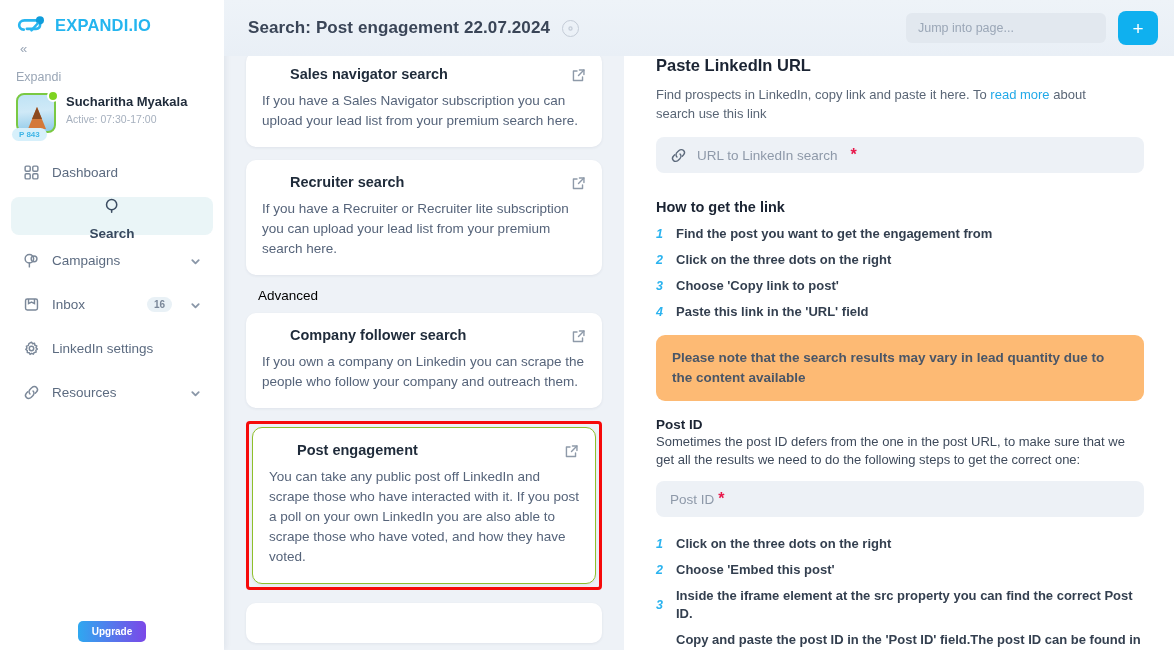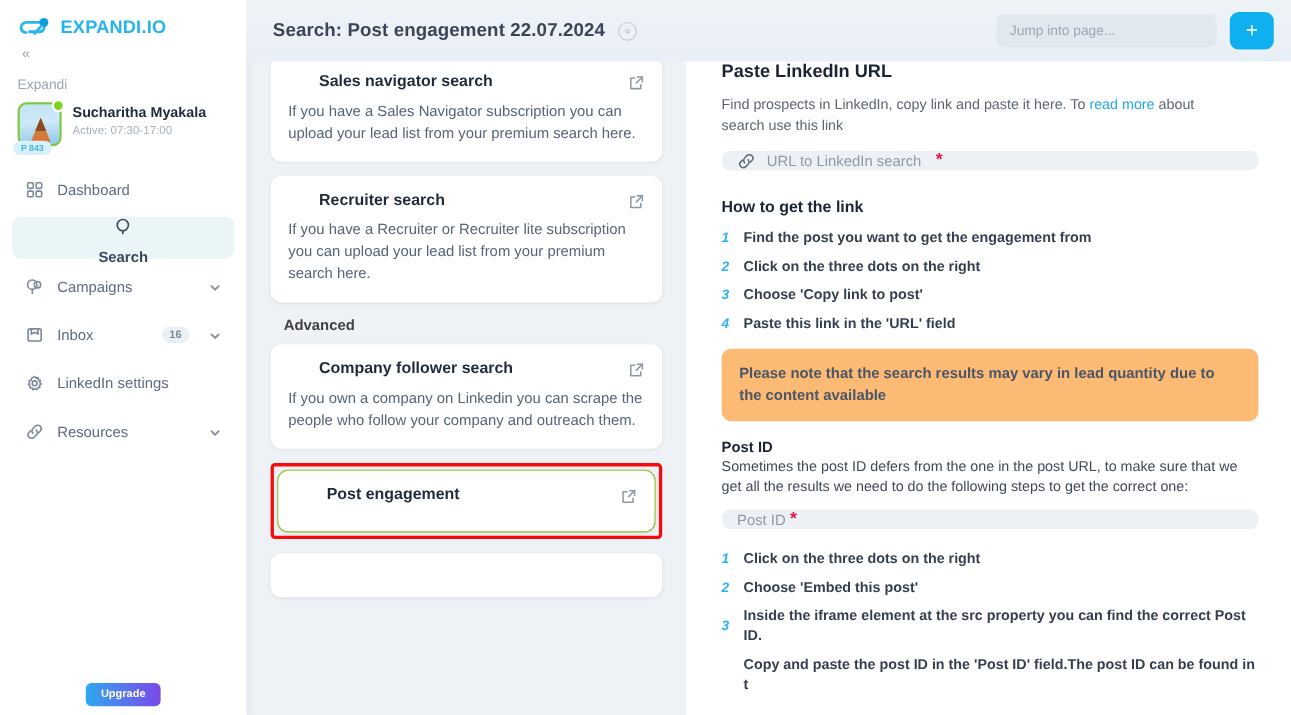--- a/index.html
+++ b/index.html
@@ -129,37 +129,37 @@
   .card {
     background: #fff; border-radius: 10px;
     padding: 14px 16px 16px 16px; margin-bottom: 13px;
     box-shadow: 0 1px 3px rgba(25,45,75,0.07);
     position: relative; cursor: pointer;
   }
   .card-head { display: flex; align-items: flex-start; justify-content: space-between; margin-bottom: 8px; }
   .card-title { font-size: 14.5px; font-weight: 700; color: #1f2b3a; padding-left: 28px; }
   .card-desc { font-size: 13.5px; line-height: 20px; color: #56647a; }
   .ext-icon { width: 15px; height: 15px; color: #8e9aa9; flex: 0 0 15px; margin-top: 2px; cursor: pointer; }
-  .section-label { font-size: 13.5px; font-weight: 700; color: #404040; margin: 4px 0 10px 12px; }
+  .section-label { font-size: 13.5px; font-weight: 400; color: #000000; margin: 4px 0 10px 12px; }
   .highlight-box {
     border: 3px solid #f60a0a; border-radius: 4px; padding: 3px;
     margin-bottom: 13px;
   }
   .highlight-box .card { border: 1.5px solid #8fbf2b; margin-bottom: 0; }
 
   
   .detail-panel {
     flex: 1; background: #fff; padding: 16px 30px 0 32px;
     overflow: hidden; position: relative;
   }
   .d-h1 { font-size: 16.5px; font-weight: 700; color: #1b2433; margin-bottom: 10px; }
   .d-sub { font-size: 13px; line-height: 19px; color: #5a6676; margin-bottom: 14px; max-width: 430px; }
   .link-blue { color: #22a9e8; cursor: pointer; }
   .field {
-    height: 18px; background: #edf1f6; border-radius: 8px;
+    height: 36px; background: #edf1f6; border-radius: 8px;
     display: flex; align-items: center; gap: 10px;
     padding: 0 14px; margin-bottom: 26px; cursor: text;
   }
   .field-icon { width: 17px; height: 17px; color: #5d6a7c; flex: 0 0 17px; }
   .field-ph { font-size: 13.5px; color: #8e99a9; }
   .req { color: #e8174a; font-weight: 700; margin-left: 3px; }
   .d-h2 { font-size: 14.5px; font-weight: 700; color: #1b2433; margin-bottom: 10px; }
   .steps { list-style: none; }
   .step { display: flex; gap: 10px; margin-bottom: 8px; align-items: baseline; }
   .step-num { font-size: 12.5px; font-style: italic; font-weight: 700; color: #2bb3ef; flex: 0 0 10px; }
@@ -363,20 +363,21 @@
             <div class="card-head">
               <div class="card-title">Post engagement</div>
               <span class="ext-icon">
                 <svg viewBox="0 0 16 16" fill="none" stroke="currentColor" stroke-width="1.5" stroke-linecap="round" stroke-linejoin="round">
                   <path d="M9 2.2 H13.8 V7"></path>
                     <path d="M13.8 2.2 L8 8"></path>
                   <path d="M12.3 9.6 V13.4 H2.6 V3.2 H6.4"></path>
                 </svg>
               </span>
             </div>
+            <div class="card-desc">You can take any public post off LinkedIn and scrape those who have interacted with it. If you post a poll on your own LinkedIn you are also able to scrape those who have voted, and how they have voted.</div>
           </div>
         </div>
 
         <div class="card" style="height:40px"></div>
       </section>
 
       <section class="detail-panel">
         <div class="d-h1">Paste LinkedIn URL</div>
         <div class="d-sub">
           <span>Find prospects in LinkedIn, copy link and paste it here. To </span><span class="link-blue">read more</span><span> about search use this link</span>

